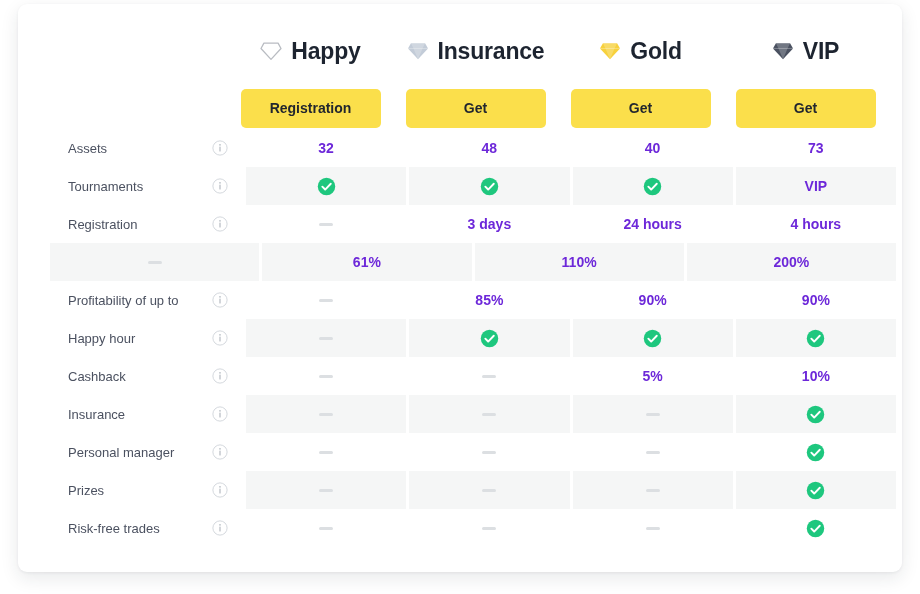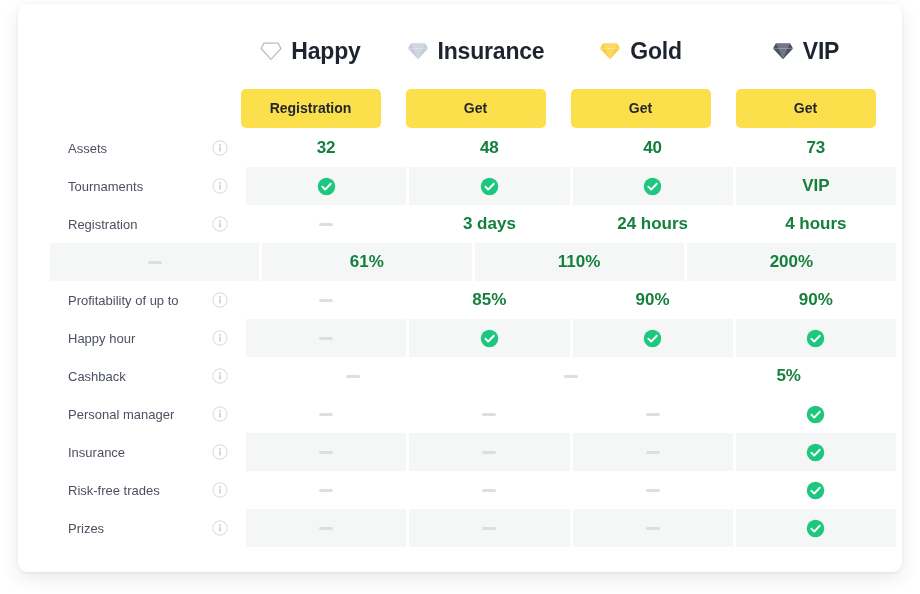--- a/index.html
+++ b/index.html
@@ -127,23 +127,23 @@
   .cell {
     flex: 1 1 0;
     display: flex;
     align-items: center;
     justify-content: center;
     margin-right: 3px;
   }
   .cell:last-child { margin-right: 0; align-items: center; }
 
   .cell-text {
-    font-size: 17px;
+    font-size: 14px;
     font-weight: bold;
-    color: #15803d;
+    color: #6d28d9;
     white-space: nowrap;
   }
 
   .dash {
     display: block;
     width: 14px;
     height: 3px;
     border-radius: 2px;
     background: #dcdfe2;
   }
@@ -394,20 +394,52 @@
           </div>
           <div class="cell">
             <span class="dash"></span>
           </div>
           <div class="cell">
             <span class="dash"></span>
           </div>
           <div class="cell">
             <span class="cell-text">5%</span>
           </div>
+          <div class="cell">
+            <span class="cell-text">10%</span>
+          </div>
+        </div>
+        <div class="row striped">
+          <div class="label-cell">
+            <span class="label-text">Insurance</span>
+            <span style="margin-left: auto; margin-right: 18px; display: flex; cursor: pointer;">
+              <svg viewBox="0 0 18 18" class="info-icon" style="width: 16px; height: 16px; margin: 0px;">
+                <circle cx="9" cy="9" r="8" fill="none" stroke="#d3d7dc" stroke-width="1.1"></circle>
+                <circle cx="9" cy="5.4" r="0.95" fill="#b7bcc3"></circle>
+                <rect x="8.3" y="7.4" width="1.4" height="5.6" rx="0.6" fill="#b7bcc3"></rect>
+              </svg>
+            </span>
+          </div>
+          <div class="cell">
+            <span class="dash"></span>
+          </div>
+          <div class="cell">
+            <span class="dash"></span>
+          </div>
+          <div class="cell">
+            <span class="dash"></span>
+          </div>
+          <div class="cell">
+            <span style="display: flex;">
+              <svg viewBox="0 0 20 20" class="check">
+                <circle cx="10" cy="10" r="9.2" fill="#1ec77e"></circle>
+                <path d="M5.6 10.2 L8.6 13.2 L14.5 7.1" fill="none" stroke="#ffffff" stroke-width="2" stroke-linecap="round" stroke-linejoin="round"></path>
+              </svg>
+            </span>
+          </div>
         </div>
         <div class="row">
           <div class="label-cell">
             <span class="label-text">Personal manager</span>
             <span style="margin-left: auto; margin-right: 18px; display: flex; cursor: pointer;">
               <svg viewBox="0 0 18 18" class="info-icon" style="width: 16px; height: 16px; margin: 0px;">
                 <circle cx="9" cy="9" r="8" fill="none" stroke="#d3d7dc" stroke-width="1.1"></circle>
                 <circle cx="9" cy="5.4" r="0.95" fill="#b7bcc3"></circle>
                 <rect x="8.3" y="7.4" width="1.4" height="5.6" rx="0.6" fill="#b7bcc3"></rect>
               </svg>
@@ -426,21 +458,21 @@
             <span style="display: flex;">
               <svg viewBox="0 0 20 20" class="check">
                 <circle cx="10" cy="10" r="9.2" fill="#1ec77e"></circle>
                 <path d="M5.6 10.2 L8.6 13.2 L14.5 7.1" fill="none" stroke="#ffffff" stroke-width="2" stroke-linecap="round" stroke-linejoin="round"></path>
               </svg>
             </span>
           </div>
         </div>
         <div class="row striped">
           <div class="label-cell">
-            <span class="label-text">Insurance</span>
+            <span class="label-text">Prizes</span>
             <span style="margin-left: auto; margin-right: 18px; display: flex; cursor: pointer;">
               <svg viewBox="0 0 18 18" class="info-icon" style="width: 16px; height: 16px; margin: 0px;">
                 <circle cx="9" cy="9" r="8" fill="none" stroke="#d3d7dc" stroke-width="1.1"></circle>
                 <circle cx="9" cy="5.4" r="0.95" fill="#b7bcc3"></circle>
                 <rect x="8.3" y="7.4" width="1.4" height="5.6" rx="0.6" fill="#b7bcc3"></rect>
               </svg>
             </span>
           </div>
           <div class="cell">
             <span class="dash"></span>
@@ -456,49 +488,20 @@
               <svg viewBox="0 0 20 20" class="check">
                 <circle cx="10" cy="10" r="9.2" fill="#1ec77e"></circle>
                 <path d="M5.6 10.2 L8.6 13.2 L14.5 7.1" fill="none" stroke="#ffffff" stroke-width="2" stroke-linecap="round" stroke-linejoin="round"></path>
               </svg>
             </span>
           </div>
         </div>
         <div class="row">
           <div class="label-cell">
             <span class="label-text">Risk-free trades</span>
-            <span style="margin-left: auto; margin-right: 18px; display: flex; cursor: pointer;">
-              <svg viewBox="0 0 18 18" class="info-icon" style="width: 16px; height: 16px; margin: 0px;">
-                <circle cx="9" cy="9" r="8" fill="none" stroke="#d3d7dc" stroke-width="1.1"></circle>
-                <circle cx="9" cy="5.4" r="0.95" fill="#b7bcc3"></circle>
-                <rect x="8.3" y="7.4" width="1.4" height="5.6" rx="0.6" fill="#b7bcc3"></rect>
-              </svg>
-            </span>
-          </div>
-          <div class="cell">
-            <span class="dash"></span>
-          </div>
-          <div class="cell">
-            <span class="dash"></span>
-          </div>
-          <div class="cell">
-            <span class="dash"></span>
-          </div>
-          <div class="cell">
-            <span style="display: flex;">
-              <svg viewBox="0 0 20 20" class="check">
-                <circle cx="10" cy="10" r="9.2" fill="#1ec77e"></circle>
-                <path d="M5.6 10.2 L8.6 13.2 L14.5 7.1" fill="none" stroke="#ffffff" stroke-width="2" stroke-linecap="round" stroke-linejoin="round"></path>
-              </svg>
-            </span>
-          </div>
-        </div>
-        <div class="row striped">
-          <div class="label-cell">
-            <span class="label-text">Prizes</span>
             <span style="margin-left: auto; margin-right: 18px; display: flex; cursor: pointer;">
               <svg viewBox="0 0 18 18" class="info-icon" style="width: 16px; height: 16px; margin: 0px;">
                 <circle cx="9" cy="9" r="8" fill="none" stroke="#d3d7dc" stroke-width="1.1"></circle>
                 <circle cx="9" cy="5.4" r="0.95" fill="#b7bcc3"></circle>
                 <rect x="8.3" y="7.4" width="1.4" height="5.6" rx="0.6" fill="#b7bcc3"></rect>
               </svg>
             </span>
           </div>
           <div class="cell">
             <span class="dash"></span>

